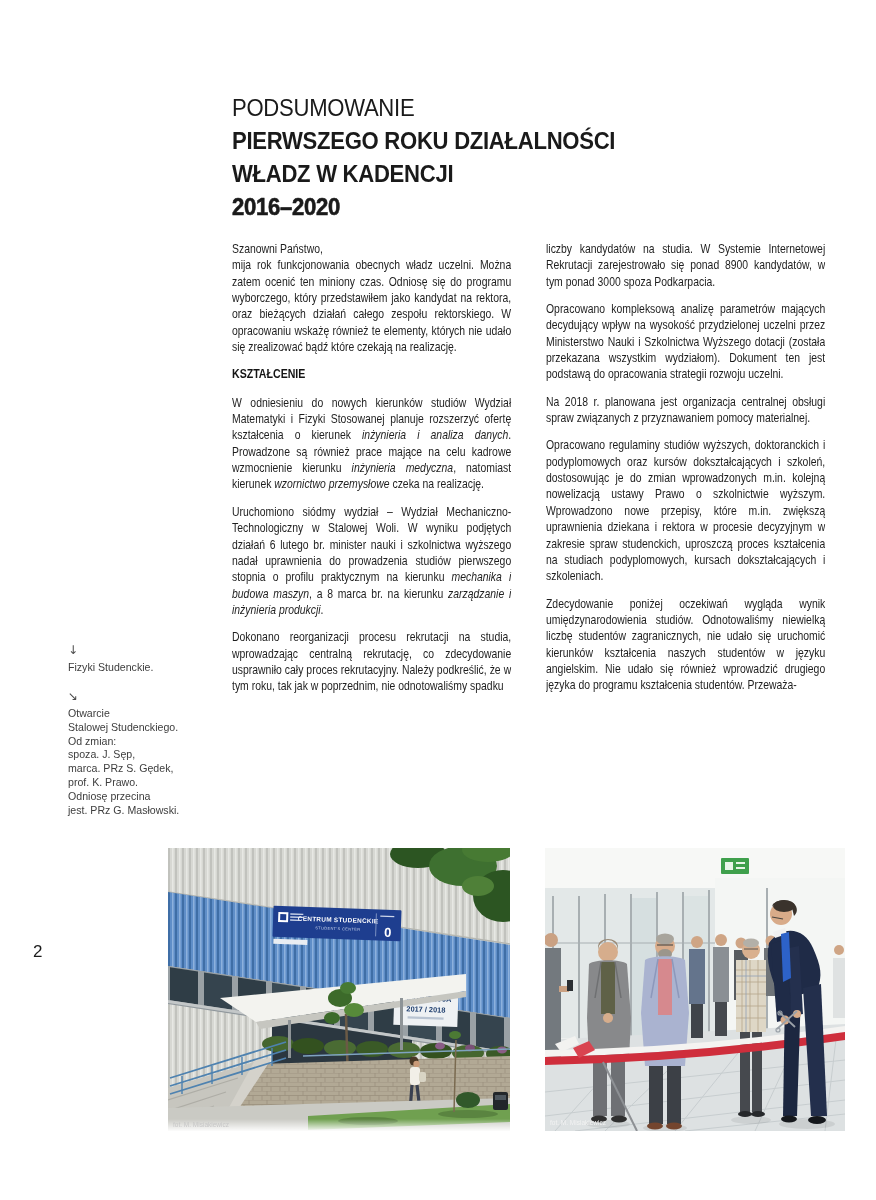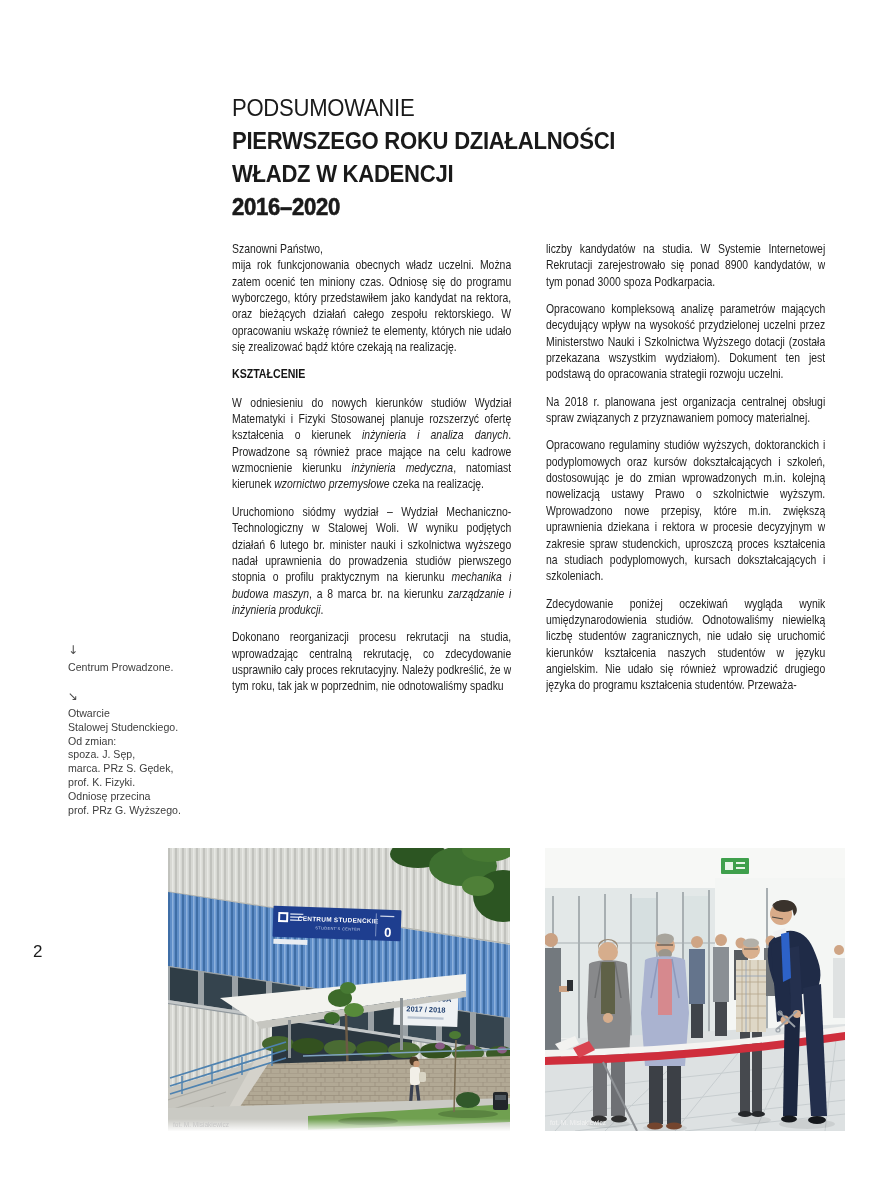--- a/index.html
+++ b/index.html
@@ -57,32 +57,32 @@
     <p>liczby kandydatów na studia. W Systemie Internetowej Rekrutacji zarejestrowało się ponad 8900 kandydatów, w tym ponad 3000 spoza Podkarpacia.</p>
     <p>Opracowano kompleksową analizę parametrów mających decydujący wpływ na wysokość przydzielonej uczelni przez Ministerstwo Nauki i Szkolnictwa Wyższego dotacji (została przekazana wszystkim wydziałom). Dokument ten jest podstawą do opracowania strategii rozwoju uczelni.</p>
     <p>Na 2018 r. planowana jest organizacja centralnej obsługi spraw związanych z przyznawaniem pomocy materialnej.</p>
     <p>Opracowano regulaminy studiów wyższych, doktoranckich i podyplomowych oraz kursów dokształcających i szkoleń, dostosowując je do zmian wprowadzonych m.in. kolejną nowelizacją ustawy Prawo o szkolnictwie wyższym. Wprowadzono nowe przepisy, które m.in. zwiększą uprawnienia dziekana i rektora w procesie decyzyjnym w zakresie spraw studenckich, uproszczą proces kształcenia na studiach podyplomowych, kursach dokształcających i szkoleniach.</p>
     <p>Zdecydowanie poniżej oczekiwań wygląda wynik umiędzynarodowienia studiów. Odnotowaliśmy niewielką liczbę studentów zagranicznych, nie udało się uruchomić kierunków kształcenia naszych studentów w języku angielskim. Nie udało się również wprowadzić drugiego języka do programu kształcenia studentów. Przeważa-</p>
   </div>
 
   <aside class="margin-notes">
     <div>
       <div class="arrow">↓</div>
-      <div>Centrum Prowadzone.</div>
+      <div>Fizyki Studenckie.</div>
     </div>
     <div class="cap2">
       <div class="arrow">↘</div>
       <div>Otwarcie</div>
       <div>Stalowej Studenckiego.</div>
       <div>Od zmian:</div>
       <div>spoza. J. Sęp,</div>
       <div>marca. PRz S. Gędek,</div>
-      <div>prof. K. Fizyki.</div>
+      <div>prof. K. Prawo.</div>
       <div>Odniosę przecina</div>
-      <div>prof. PRz G. Wyższego.</div>
+      <div>jest. PRz G. Masłowski.</div>
     </div>
   </aside>
 
   <figure class="photo photo-left">
     <svg width="342" height="283" viewBox="0 0 342 283" xmlns="http://www.w3.org/2000/svg" font-family="Liberation Sans, sans-serif">
       <defs>
         <pattern id="pgray" width="7" height="10" patternUnits="userSpaceOnUse">
           <rect width="7" height="10" fill="#d7d8d3"></rect>
             <rect width="2" height="10" fill="#c1c2bd"></rect>
             <rect x="4" width="1.5" height="10" fill="#e7e8e4"></rect>

